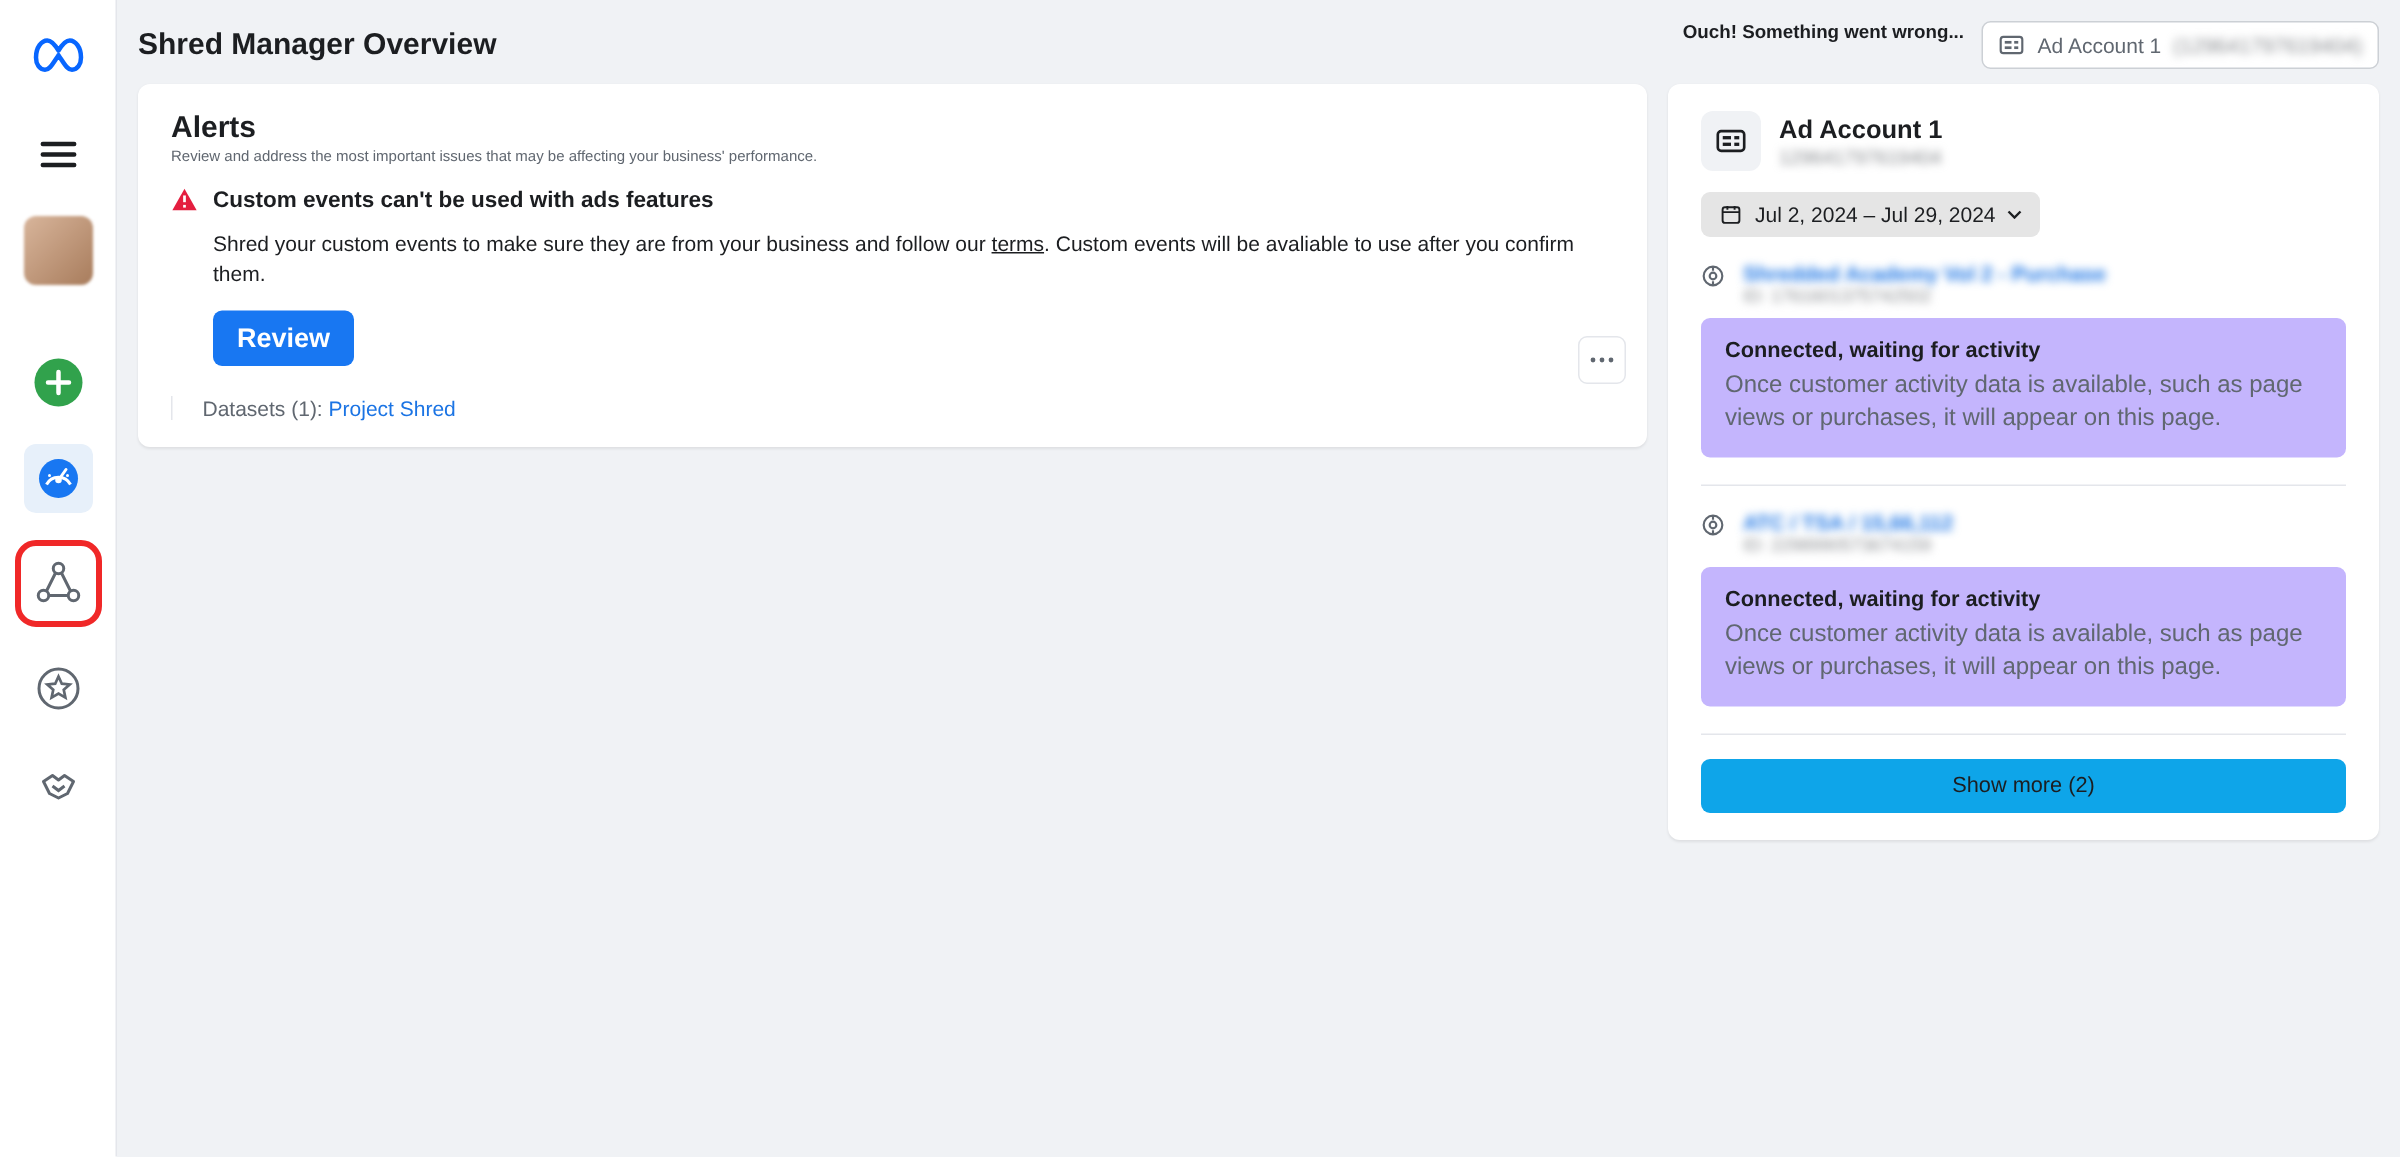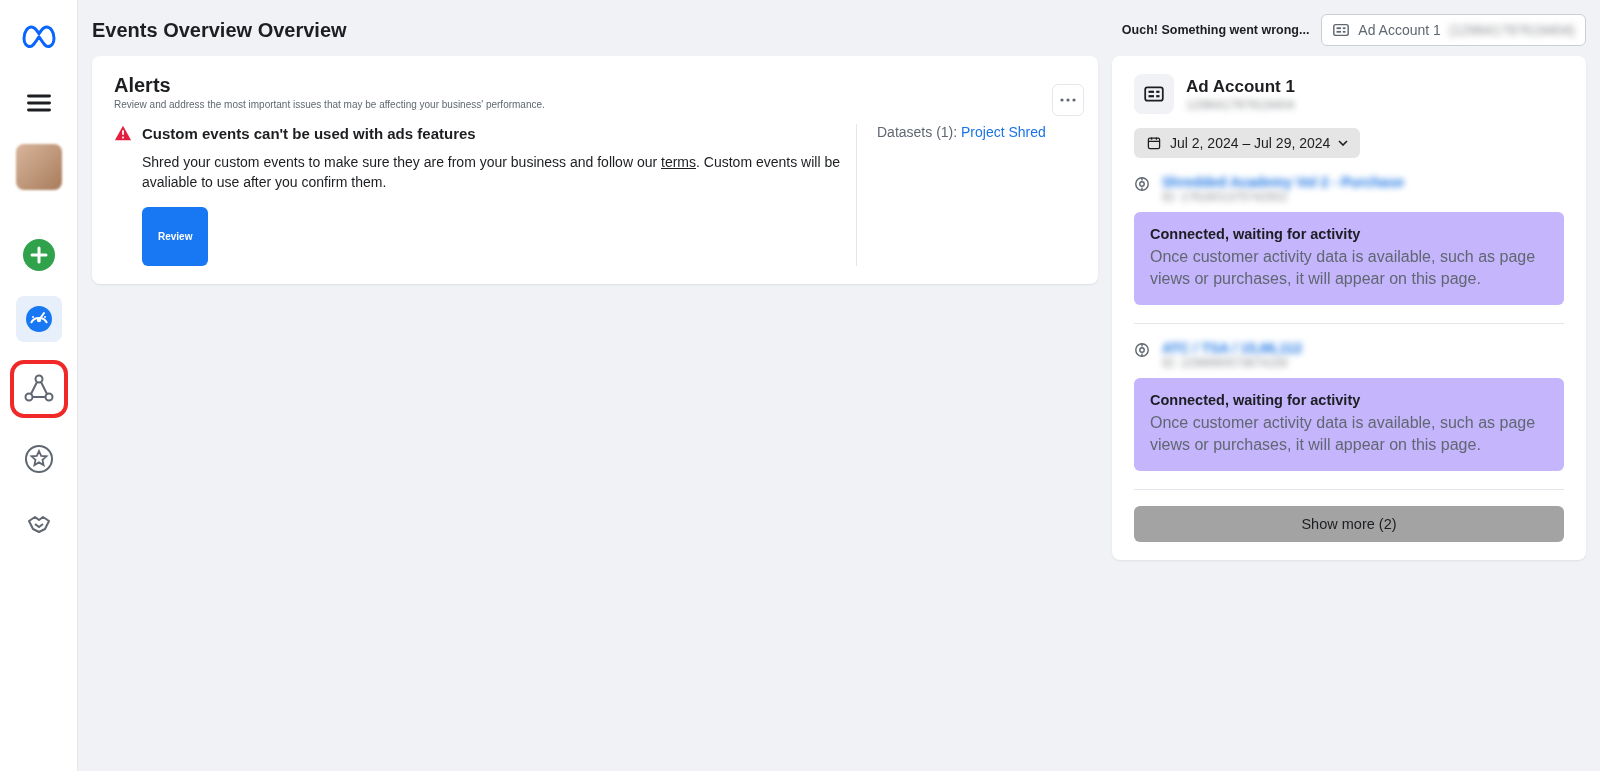--- a/index.html
+++ b/index.html
@@ -53,46 +53,46 @@
   .main {
     position: absolute;
     left: 78px; top: 0; right: 0; bottom: 0;
     padding: 14px;
   }
   .topline {
     display:flex; align-items:center; justify-content:space-between;
     padding: 0 0 10px 0;
   }
   .page-title { font-size: 20px; font-weight: 700; color:#1c1e21; }
-  .top-right { display:flex; align-items:center; gap:12px; }
+  .top-right { display:flex; gap:12px; }
   .error-text { font-size:12.5px; font-weight:700; color:#1c1e21; }
   .account-pill {
     background:#fff; border:1px solid #ccd0d5; border-radius:6px;
     padding:6px 10px; display:flex; align-items:center; gap:8px;
     font-size:14px; color:#606770;
   }
   .blurred { filter: blur(3px); color:#8a8d91; }
   .content-row { display:flex; gap:14px; align-items:flex-start; }
   .card {
     background:#fff; border-radius:8px;
     box-shadow: 0 1px 2px rgba(0,0,0,.08);
     padding:18px 22px;
   }
   .alerts-card { flex: 1; }
   .alerts-title { font-size:20px; font-weight:700; margin-bottom:2px; }
   .alerts-sub { font-size:10px; color:#606770; margin-bottom:14px; }
-  .alert-body { display:flex; gap:7px; }
+  .alert-body { display:flex; gap:20px;flex-direction:column; }
   .alert-left { flex:1; }
   .alert-heading-row { display:flex; align-items:center; gap:10px; margin-bottom:10px; }
   .alert-heading { font-size:15px; font-weight:700; }
   .alert-desc { font-size:14px; color:#1c1e21; line-height:1.45; padding-left:28px; }
   .alert-desc a { color:#1c1e21; }
   .btn-primary {
     background:#1877f2; color:#fff; border:none; border-radius:6px;
-    padding:24px 16px; font-size:10px; font-weight:600; cursor:pointer;
+    padding:8px 16px; font-size:18px; font-weight:600; cursor:pointer;
     margin-top:14px; margin-left:28px;
   }
   .alert-right {
     border-left:1px solid #e4e6eb; padding-left:20px; min-width:220px;
     font-size:14px; color:#606770; position:relative;
   }
   .alert-right a { color:#1b74e4; text-decoration:none;text-align:right; }
   .dots-btn {
     position:absolute; right:-8px; top:-40px;
     width:32px; height:32px; border:1px solid #e4e6eb; border-radius:6px;
@@ -118,21 +118,21 @@
   .src-name { font-size:14px; font-weight:600; color:#1b74e4; filter:blur(3px); }
   .src-id { font-size:12px; color:#8a8d91; filter:blur(3px); }
   .status-block {
     background:#c4b5fd; border-radius:6px; padding:14px 16px;
     margin:8px 0 18px 0;
   }
   .status-title { font-size:14.5px; font-weight:700; margin-bottom:4px; }
   .status-desc { font-size:16px; color:#606770; line-height:1.4; }
   .divider { border-top:1px solid #e4e6eb; margin:4px 0 16px 0; }
   .show-more {
-    background:#a3a3a3; border-radius:6px; text-align:center; padding:10px;
+    background:#0ea5e9; border-radius:6px; text-align:center; padding:10px;
     font-size:14.5px; color:#1c1e21; cursor:pointer;
   }
 </style>
 </head>
 <body>
 
 <div class="leftbar">
   <div class="icon-slot">
     <svg width="36" height="36" viewBox="0 0 48 48">
         <path d="M12 34c-5 0-8-5-8-11C4 14 9 8 14 8c4 0 7 4 10 9 3-5 6-9 10-9 5 0 10 6 10 15 0 6-3 11-8 11-4 0-6-4-12-13-6 9-8 13-12 13z" fill="none" stroke="#0866ff" stroke-width="4" stroke-linejoin="round"></path>
@@ -183,21 +183,21 @@
   <div class="icon-slot">
     <svg width="32" height="32" viewBox="0 0 32 32">
         <path d="M6 14l6-4 4 3 4-3 6 4-4 8-6 3-6-3z" fill="none" stroke="#606770" stroke-width="2" stroke-linejoin="round"></path>
         <path d="M12 17l4 3 4-3" fill="none" stroke="#606770" stroke-width="2"></path>
       </svg>
   </div>
 </div>
 
 <div class="main">
   <div class="topline">
-    <div class="page-title">Events Overview Overview</div>
+    <div class="page-title">Shred Manager Overview</div>
     <div class="top-right">
       <span class="error-text">Ouch! Something went wrong...</span>
       <div class="account-pill">
         <svg width="18" height="18" viewBox="0 0 20 20">
             <rect x="2" y="4" width="16" height="12" rx="2" fill="none" stroke="#606770" stroke-width="1.6"></rect>
             <rect x="5" y="7" width="5" height="2" fill="#606770"></rect>
             <rect x="5" y="11" width="5" height="2" fill="#606770"></rect>
             <rect x="12" y="7" width="3" height="2" fill="#606770"></rect>
             <rect x="12" y="11" width="3" height="2" fill="#606770"></rect>
           </svg>

